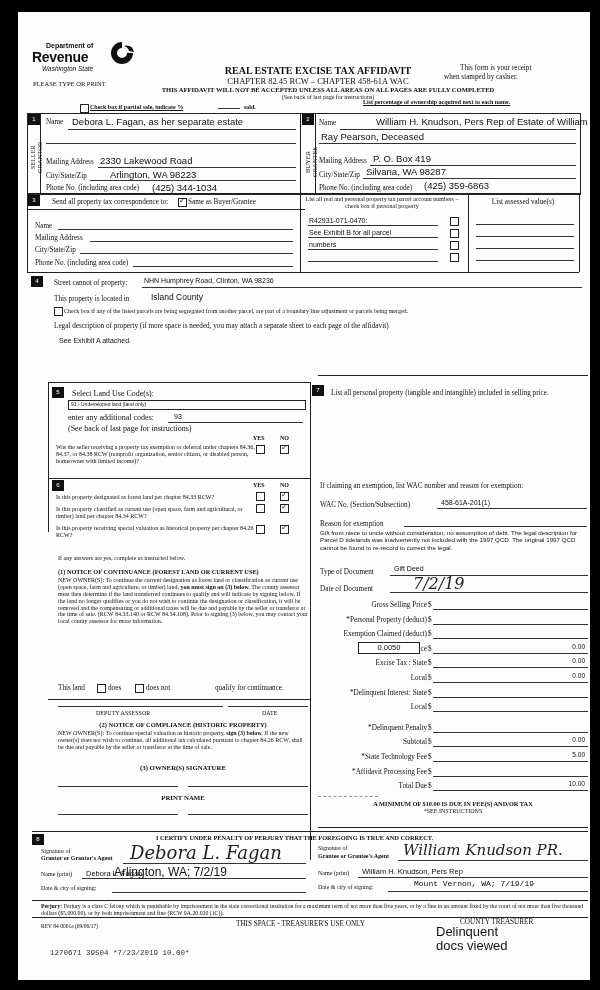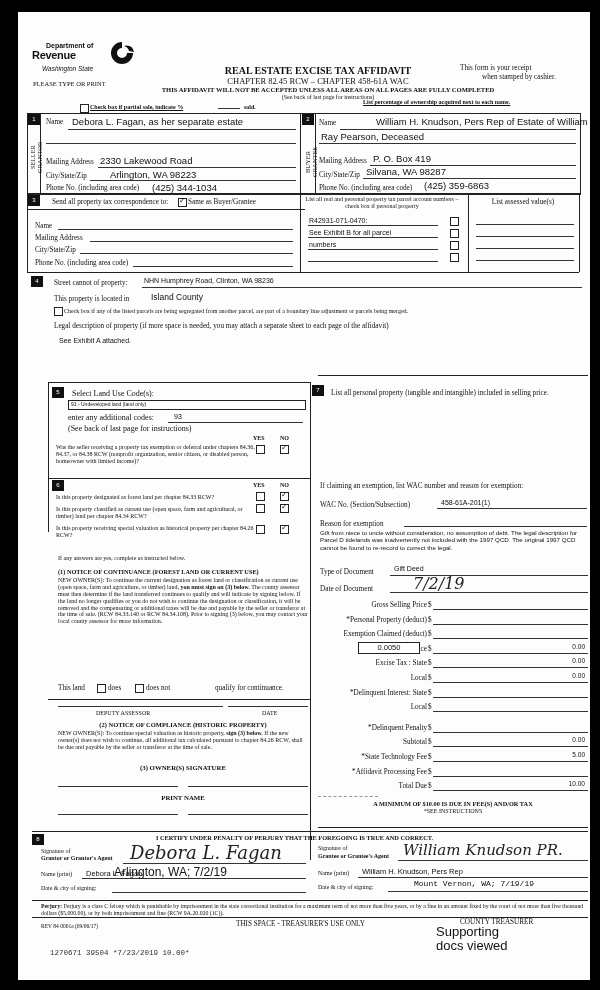--- a/index.html
+++ b/index.html
@@ -26,34 +26,34 @@
   .right { text-align:right; }
   .sig { font-family:"DejaVu Serif", serif; font-style:italic; font-size:17px; color:#222; }
 </style>
 </head>
 <body>
 
 <div class="page">
 
   <div class="abs" style="left:14px;top:28px;width:110px;height:40px;">
     <div class="abs" style="left:14px;top:2px;font-family:'Liberation Sans',sans-serif;font-size:7px;font-weight:bold;">Department of</div>
-    <div class="abs" style="left:0px;top:9px;font-family:'Liberation Sans',sans-serif;font-size:11px;font-weight:bold;letter-spacing:-0.3px;">Revenue</div>
+    <div class="abs" style="left:0px;top:9px;font-family:'Liberation Sans',sans-serif;font-size:14px;font-weight:bold;letter-spacing:-0.3px;">Revenue</div>
     <div class="abs" style="left:10px;top:25px;font-family:'Liberation Sans',sans-serif;font-size:6.5px;font-style:italic;">Washington State</div>
     <svg class="abs" style="left:76px;top:0px;" width="28" height="26" viewBox="0 0 28 26">
       <path d="M14 2 A11 11 0 1 0 25 13 L19 13 A5 5 0 1 1 14 8 Z" fill="#111"></path>
       <path d="M16 6 Q24 4 26 12 L21 11 Q20 7 16 6 Z" fill="#111"></path>
     </svg>
   </div>
   <div class="abs m" style="left:15px;top:68px;font-size:6.5px;">PLEASE TYPE OR PRINT</div>
   <div class="abs b" style="left:170px;top:53px;width:260px;text-align:center;font-size:10px;">REAL ESTATE EXCISE TAX AFFIDAVIT</div>
   <div class="abs" style="left:170px;top:64px;width:260px;text-align:center;font-size:8.5px;">CHAPTER 82.45 RCW – CHAPTER 458-61A WAC</div>
   <div class="abs b" style="left:90px;top:74px;width:440px;text-align:center;font-size:6.6px;">THIS AFFIDAVIT WILL NOT BE ACCEPTED UNLESS ALL AREAS ON ALL PAGES ARE FULLY COMPLETED</div>
   <div class="abs xs" style="left:210px;top:82px;width:200px;text-align:center;">(See back of last page for instructions)</div>
   <div class="abs s" style="left:442px;top:52px;">This form is your receipt</div>
-  <div class="abs s" style="left:464px;top:61px;">when stamped by cashier.</div>
+  <div class="abs s" style="left:426px;top:61px;">when stamped by cashier.</div>
 
   <div class="cb" style="left:62px;top:92px;"></div>
   <div class="abs b xs" style="left:72px;top:92px;text-decoration:underline;">Check box if partial sale, indicate %</div>
   <div class="line" style="left:200px;top:96px;width:22px;"></div>
   <div class="abs b xs" style="left:226px;top:92px;">sold.</div>
   <div class="abs b xs" style="left:345px;top:87px;text-decoration:underline;">List percentage of ownership acquired next to each name.</div>
 
   <div class="box" style="left:9px;top:101px;width:552px;height:80px;background:transparent;"></div>
   <div class="vline" style="left:282px;top:101px;height:80px;"></div>
 
@@ -348,17 +348,17 @@
 
   <div class="hline" style="left:14px;top:888px;width:556px;"></div>
   <div class="abs xs" style="left:23px;top:891px;width:545px;font-size:5.8px;">
     <b>Perjury:</b> <span>Perjury is a class C felony which is punishable by imprisonment in the state correctional institution for a maximum term of not more than five years, or by a fine in an amount fixed by the court of not more than five thousand dollars ($5,000.00), or by both imprisonment and fine (RCW 9A.20.020 (1C)).</span>
   </div>
   <div class="hline" style="left:14px;top:905px;width:556px;"></div>
   <div class="abs xs" style="left:23px;top:911px;font-size:5.5px;">REV 84 0001a (09/06/17)</div>
   <div class="abs s" style="left:218px;top:908px;">THIS SPACE - TREASURER'S USE ONLY</div>
   <div class="abs s" style="left:442px;top:906px;">COUNTY TREASURER</div>
   <div class="abs" style="left:418px;top:913px;font-family:'Liberation Sans',sans-serif;font-size:13px;line-height:1.1;">
-    <div>Supporting</div>
+    <div>Delinquent</div>
     <div>docs viewed</div>
   </div>
   <div class="abs mono" style="left:32px;top:937px;font-size:7.5px;color:#333;">1270671 39504 *7/23/2019 10.00*</div>
 </div>
 
 </body></html>

